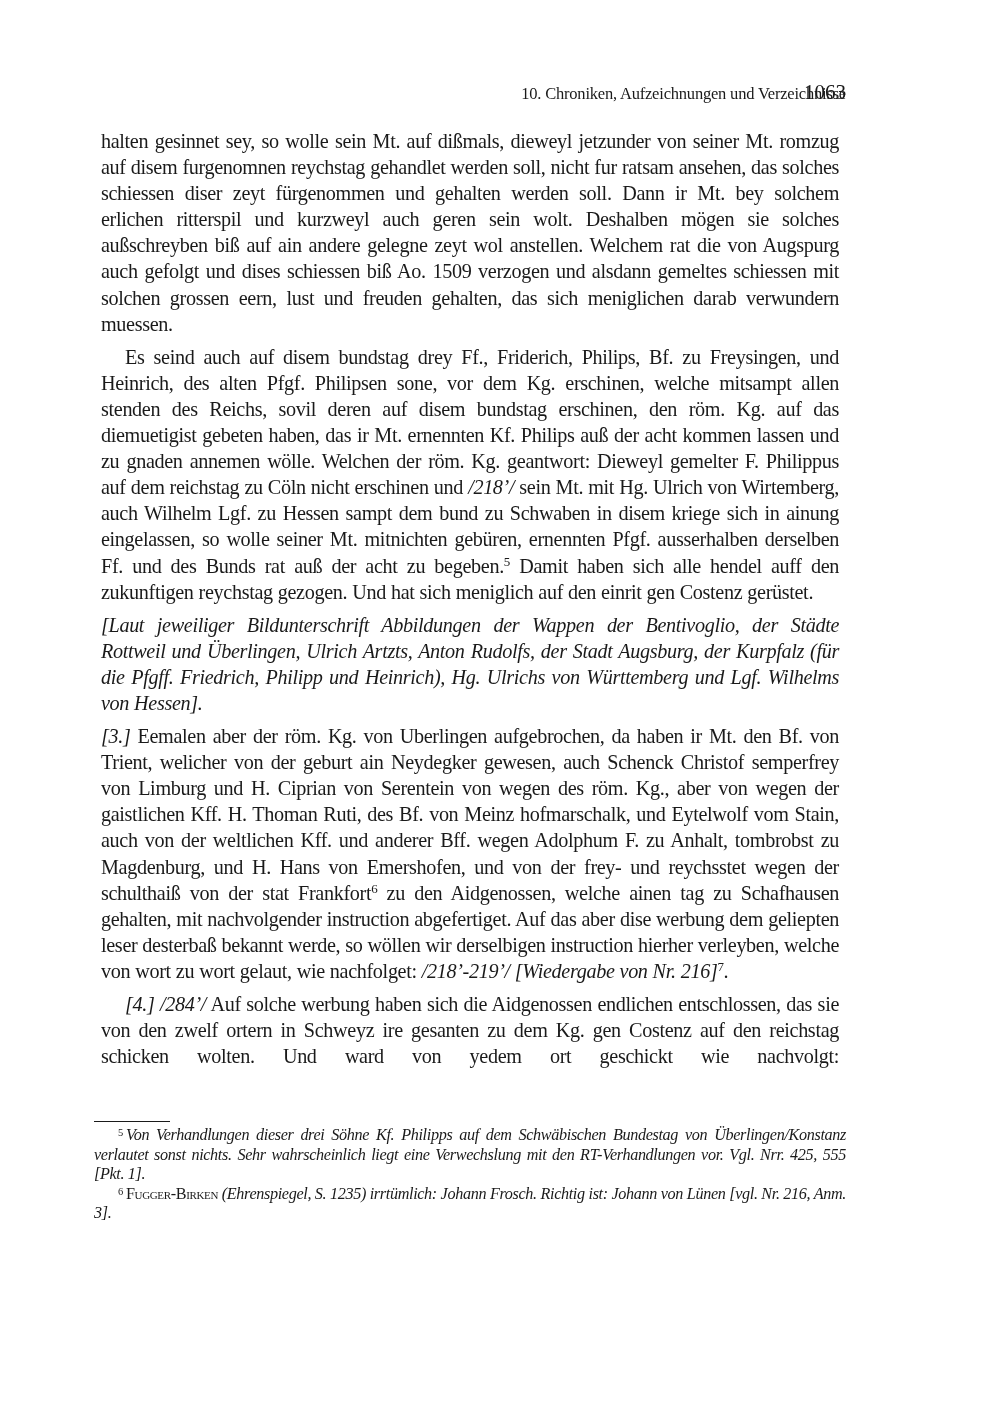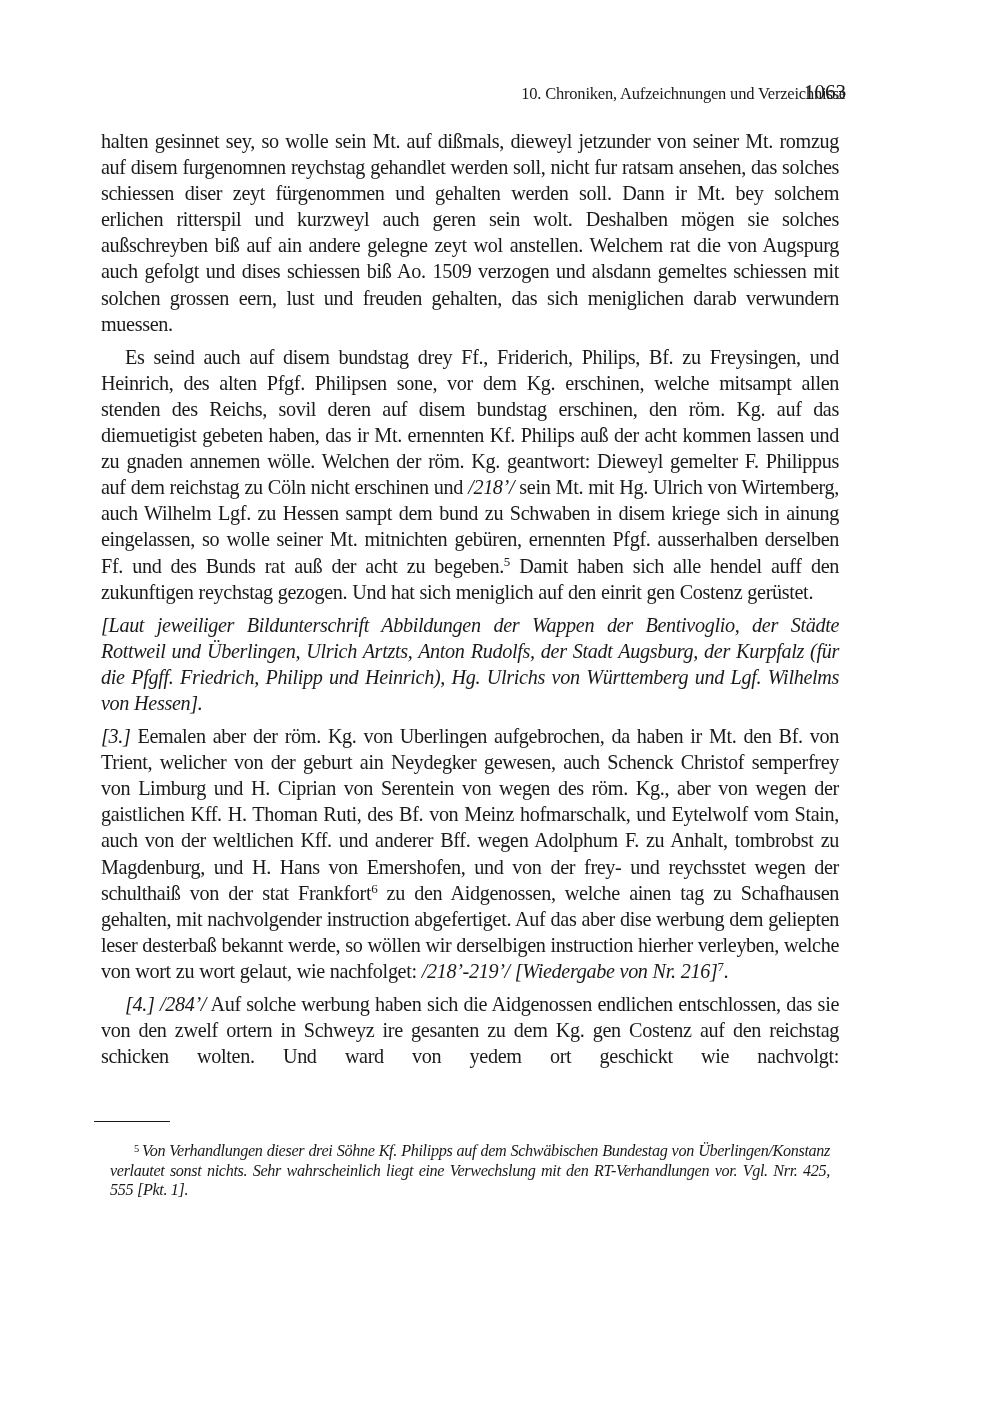--- a/index.html
+++ b/index.html
@@ -13,21 +13,21 @@
                font-size: 20.2px; line-height: 26.1px; letter-spacing: -0.35px;
                word-spacing: 0.3px; }
   .body-text p { margin: 7px; text-align: justify; }
   .body-text p.indent { text-indent: 24px; }
   .body-text p.last-justify { text-align-last: justify; }
   .it { font-style: italic; }
   sup { font-size: 13px; line-height: 0; vertical-align: 7px; }
   .fn-rule { position: absolute; top: 1121px; left: 94px; width: 76px; height: 1px; background: #1a1a1a; }
   .footnotes { position: absolute; top: 1126px; left: 94px; width: 752px;
                font-size: 16.2px; line-height: 19.5px; letter-spacing: -0.35px; }
-  .footnotes p { margin: 16px; text-align: justify; text-indent: 24px; }
+  .footnotes p { margin: 0; text-align: justify; text-indent: 24px; }
   .fn-num { font-size: 10.5px; vertical-align: 4px; line-height: 0; font-style: normal; margin-right: 3px; }
   .sc { font-variant: small-caps; font-style: normal; }
 </style>
 </head>
 <body>
 
 <div class="header">
   <div class="running-head">10. Chroniken, Aufzeichnungen und Verzeichnisse</div>
   <div class="page-number">1063</div>
 </div>
@@ -37,13 +37,14 @@
   <p class="indent"><span>Es seind auch auf disem bundstag drey Ff., Friderich, Philips, Bf. zu Freysingen, und Heinrich, des alten Pfgf. Philipsen sone, vor dem Kg. erschinen, welche mitsampt allen stenden des Reichs, sovil deren auf disem bundstag erschinen, den röm. Kg. auf das diemuetigist gebeten haben, das ir Mt. ernennten Kf. Philips auß der acht kommen lassen und zu gnaden annemen wölle. Welchen der röm. Kg. geantwort: Dieweyl gemelter F. Philippus auf dem reichstag zu Cöln nicht erschinen und </span><span class="it">/218’/</span><span> sein Mt. mit Hg. Ulrich von Wirtemberg, auch Wilhelm Lgf. zu Hessen sampt dem bund zu Schwaben in disem kriege sich in ainung eingelassen, so wolle seiner Mt. mitnichten gebüren, ernennten Pfgf. ausserhalben derselben Ff. und des Bunds rat auß der acht zu begeben.</span><sup>5</sup><span> Damit haben sich alle hendel auff den zukunftigen reychstag gezogen. Und hat sich meniglich auf den einrit gen Costenz gerüstet.</span></p>
   <p class="it">[Laut jeweiliger Bildunterschrift Abbildungen der Wappen der Bentivoglio, der Städte Rottweil und Überlingen, Ulrich Artzts, Anton Rudolfs, der Stadt Augsburg, der Kurpfalz (für die Pfgff. Friedrich, Philipp und Heinrich), Hg. Ulrichs von Württemberg und Lgf. Wilhelms von Hessen].</p>
   <p><span class="it">[3.]</span><span> Eemalen aber der röm. Kg. von Uberlingen aufgebrochen, da haben ir Mt. den Bf. von Trient, welicher von der geburt ain Neydegker gewesen, auch Schenck Christof semperfrey von Limburg und H. Ciprian von Serentein von wegen des röm. Kg., aber von wegen der gaistlichen Kff. H. Thoman Ruti, des Bf. von Meinz hofmarschalk, und Eytelwolf vom Stain, auch von der weltlichen Kff. und anderer Bff. wegen Adolphum F. zu Anhalt, tombrobst zu Magdenburg, und H. Hans von Emershofen, und von der frey- und reychsstet wegen der schulthaiß von der stat Frankfort</span><sup>6</sup><span> zu den Aidgenossen, welche ainen tag zu Schafhausen gehalten, mit nachvolgender instruction abgefertiget. Auf das aber dise werbung dem geliepten leser desterbaß bekannt werde, so wöllen wir derselbigen instruction hierher verleyben, welche von wort zu wort gelaut, wie nachfolget: </span><span class="it">/218’-219’/ [Wiedergabe von Nr. 216]</span><sup>7</sup><span>.</span></p>
   <p class="indent last-justify"><span class="it">[4.] /284’/</span><span> Auf solche werbung haben sich die Aidgenossen endlichen entschlossen, das sie von den zwelf ortern in Schweyz ire gesanten zu dem Kg. gen Costenz auf den reichstag schicken wolten. Und ward von yedem ort geschickt wie nachvolgt:</span></p>
 </div>
 
 <div class="fn-rule"></div>
 
 <div class="footnotes">
   <p class="it"><span class="fn-num">5</span><span>Von Verhandlungen dieser drei Söhne Kf. Philipps auf dem Schwäbischen Bundestag von Überlingen/Konstanz verlautet sonst nichts. Sehr wahrscheinlich liegt eine Verwechslung mit den RT-Verhandlungen vor. Vgl. Nrr. 425, 555 [Pkt. 1].</span></p>
+  <p class="it"><span class="fn-num">6</span><span class="sc">Fugger-Birken</span><span> (Ehrenspiegel, S. 1235) irrtümlich: Johann Frosch. Richtig ist: Johann von Lünen [vgl. Nr. 216, Anm. 3].</span></p>
 </div>
 
 </body></html>

